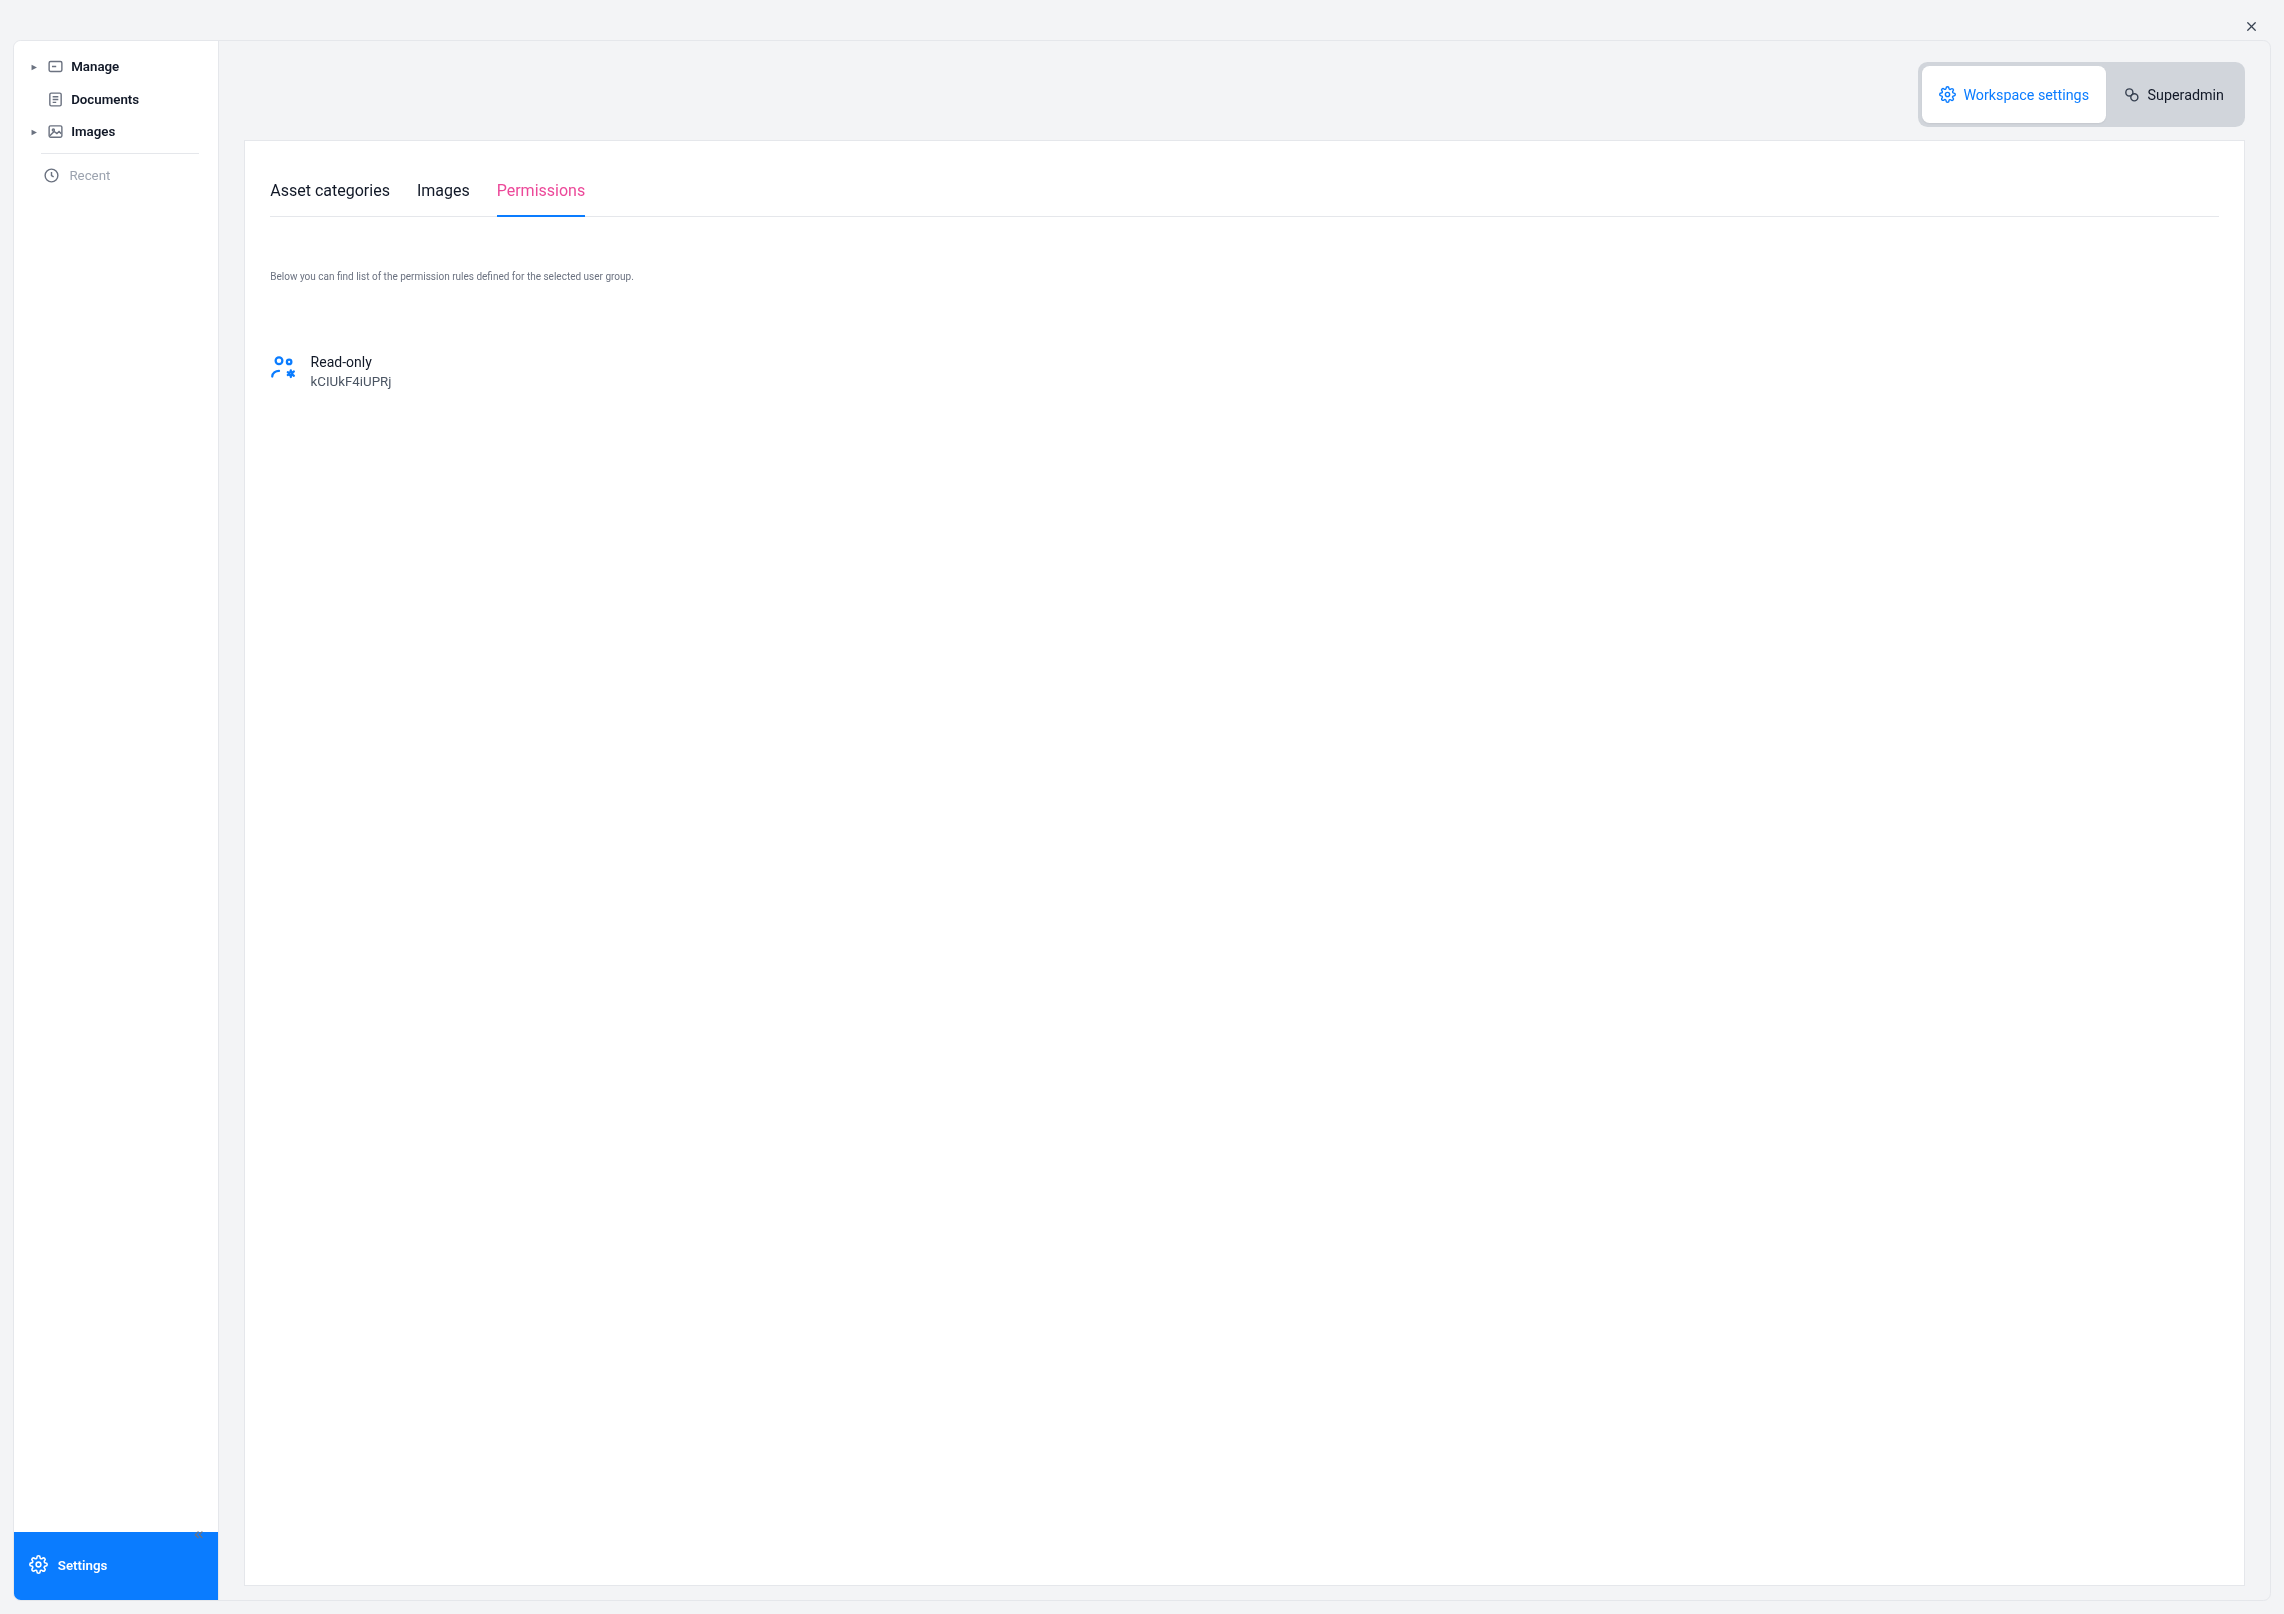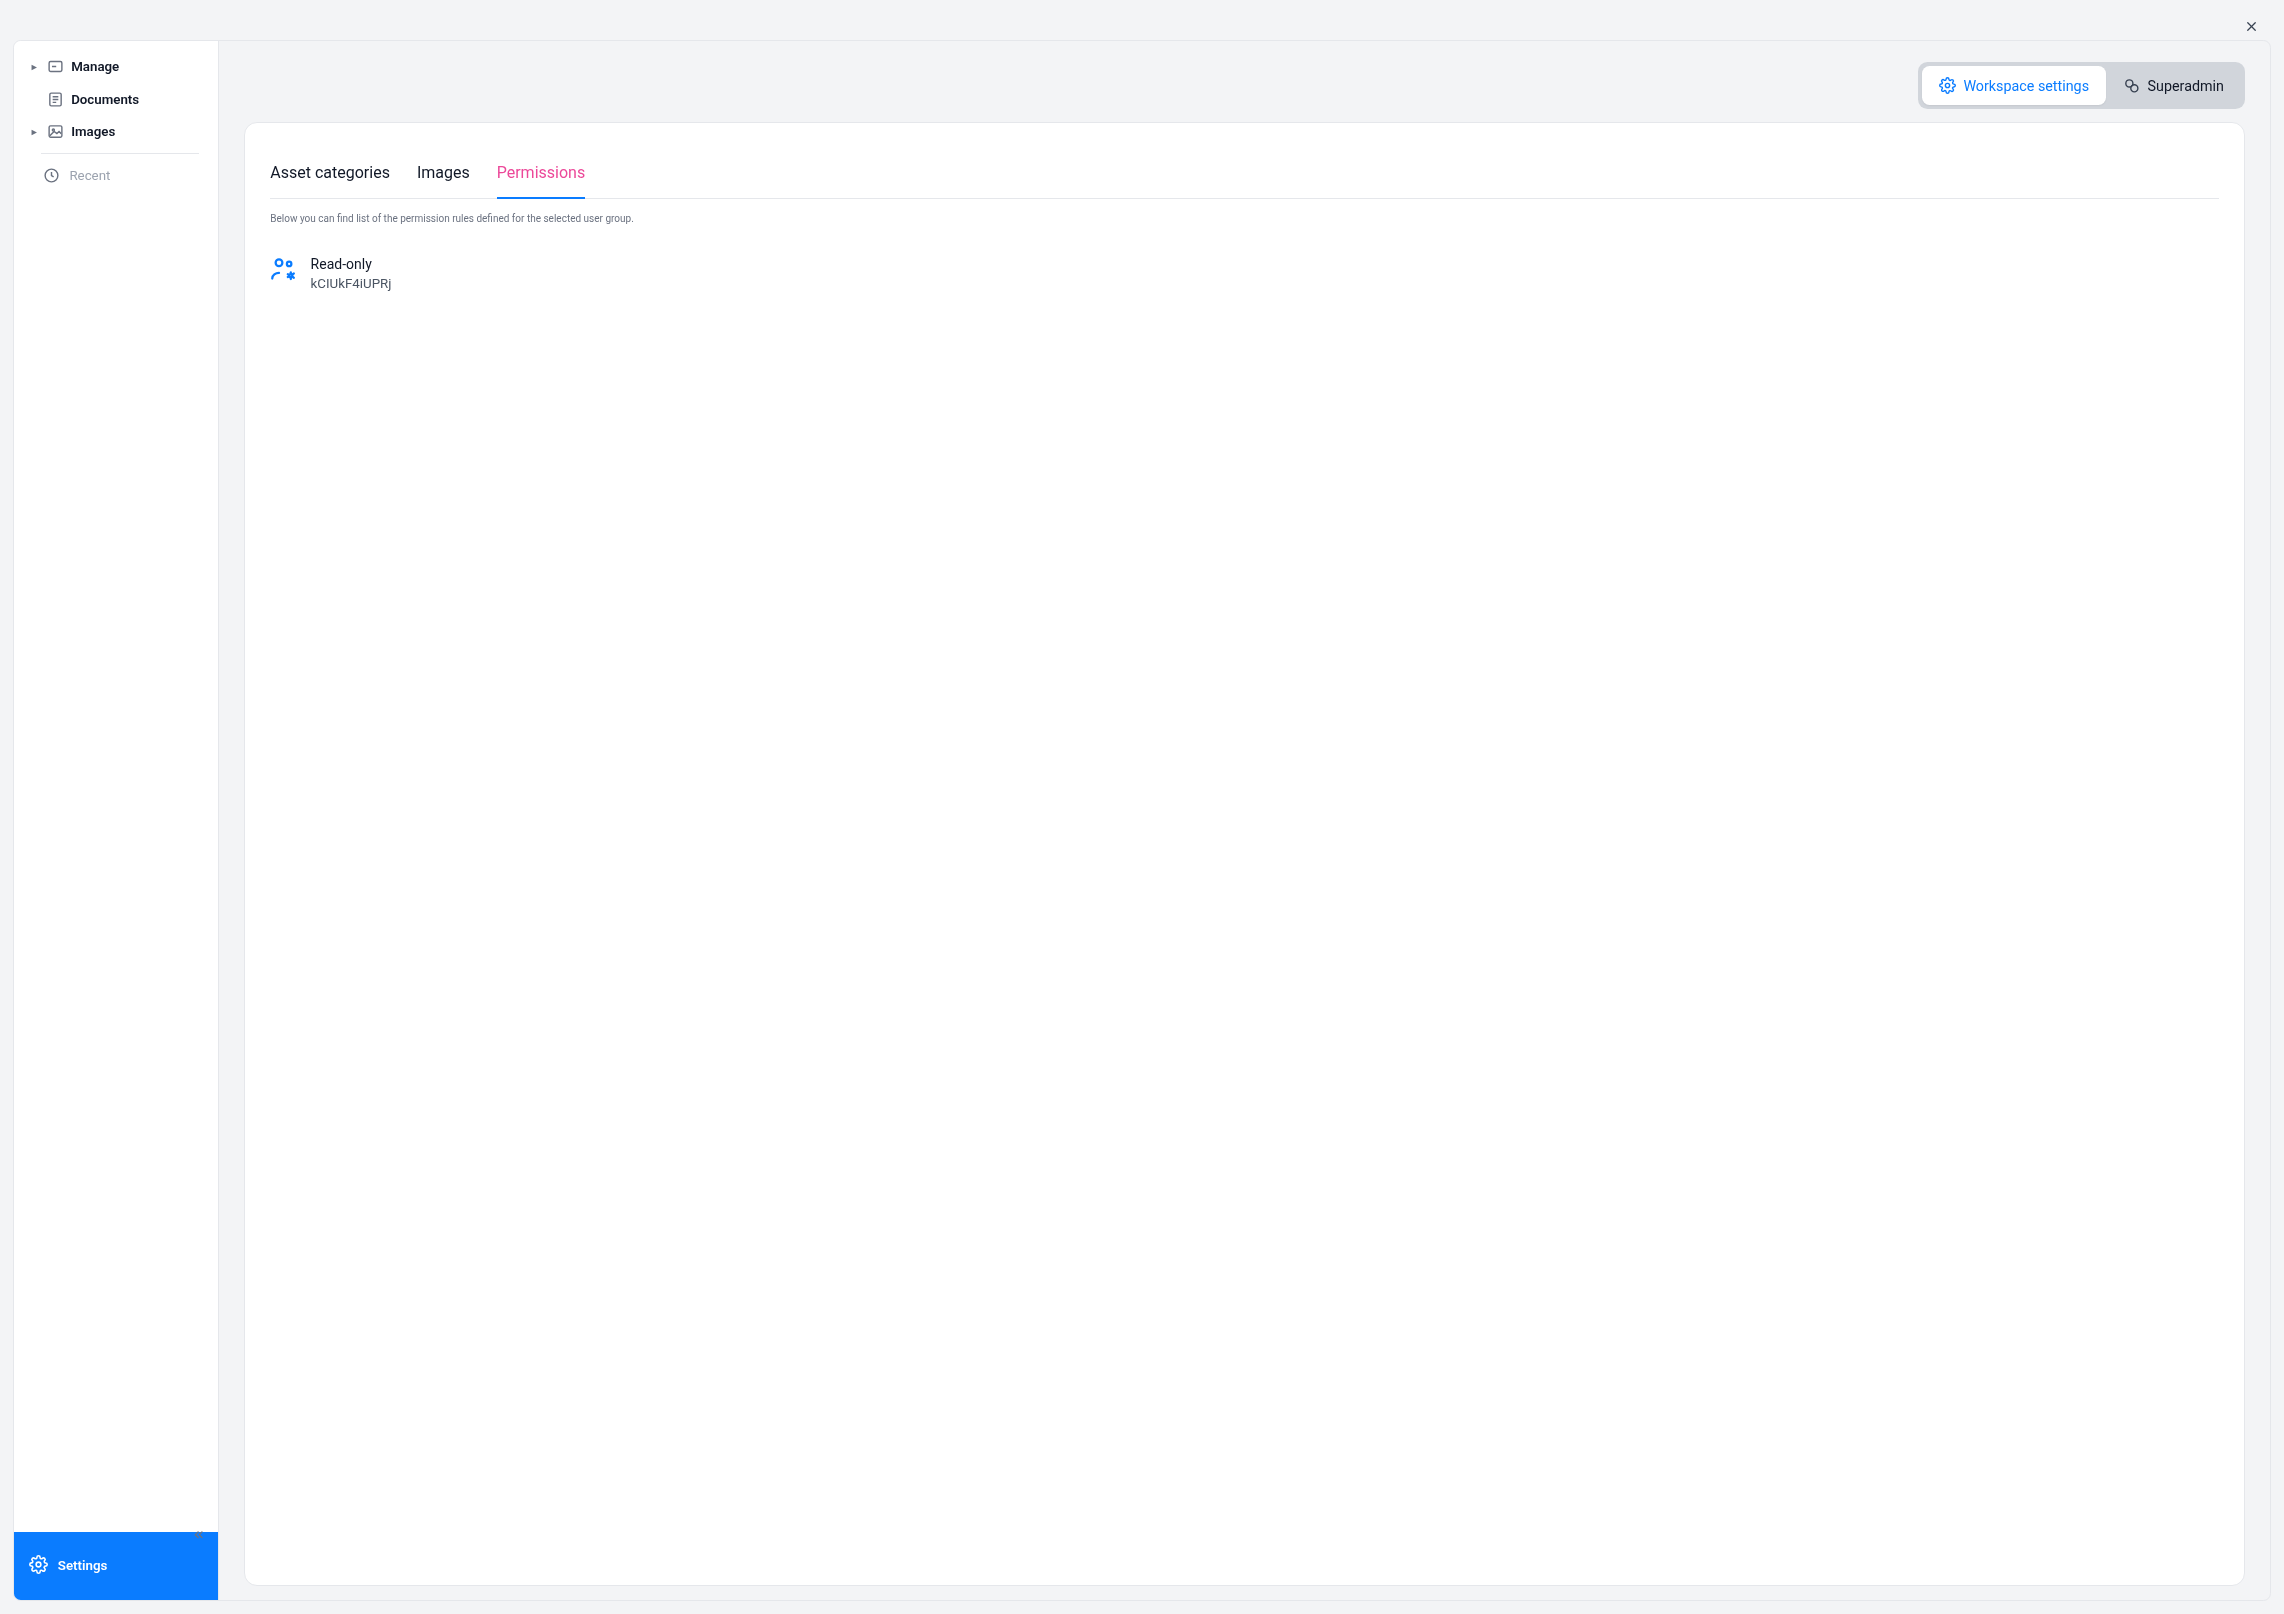--- a/index.html
+++ b/index.html
@@ -125,42 +125,43 @@
     background: #D1D5DB;
     padding: 3.8px;
     border-radius: 9.5px;
     display: flex;
     gap: 0;
   }
   .segment {
     display: flex;
     align-items: center;
     gap: 7.6px;
-    padding: 11px 17px;
+    padding: 20px 17px;
     border-radius: 7.6px;
     font-size: 14.3px;
     cursor: pointer;
     color: #111827;
   }
   .segment.active {
     background: #fff;
     color: #0A7CFF;
     box-shadow: 0 1px 1.9px rgba(0,0,0,0.06);
   }
   .segment.active svg { stroke: #0A7CFF; }
   .segment svg { stroke: #374151; }
 
   .panel {
     flex: 1;
     background: #fff;
     border: 1px solid #E5E7EB;
-    border-radius: 13px;
+    border-radius: 0;
     padding: 27px 25px;
     display: flex;
     flex-direction: column;
+    gap: 40px;
   }
 
   .tabs {
     display: flex;
     gap: 27px;
     border-bottom: 1px solid #E5E7EB;
   }
   .tab {
     padding: 13.3px 0 15px 0;
     font-size: 16px;

